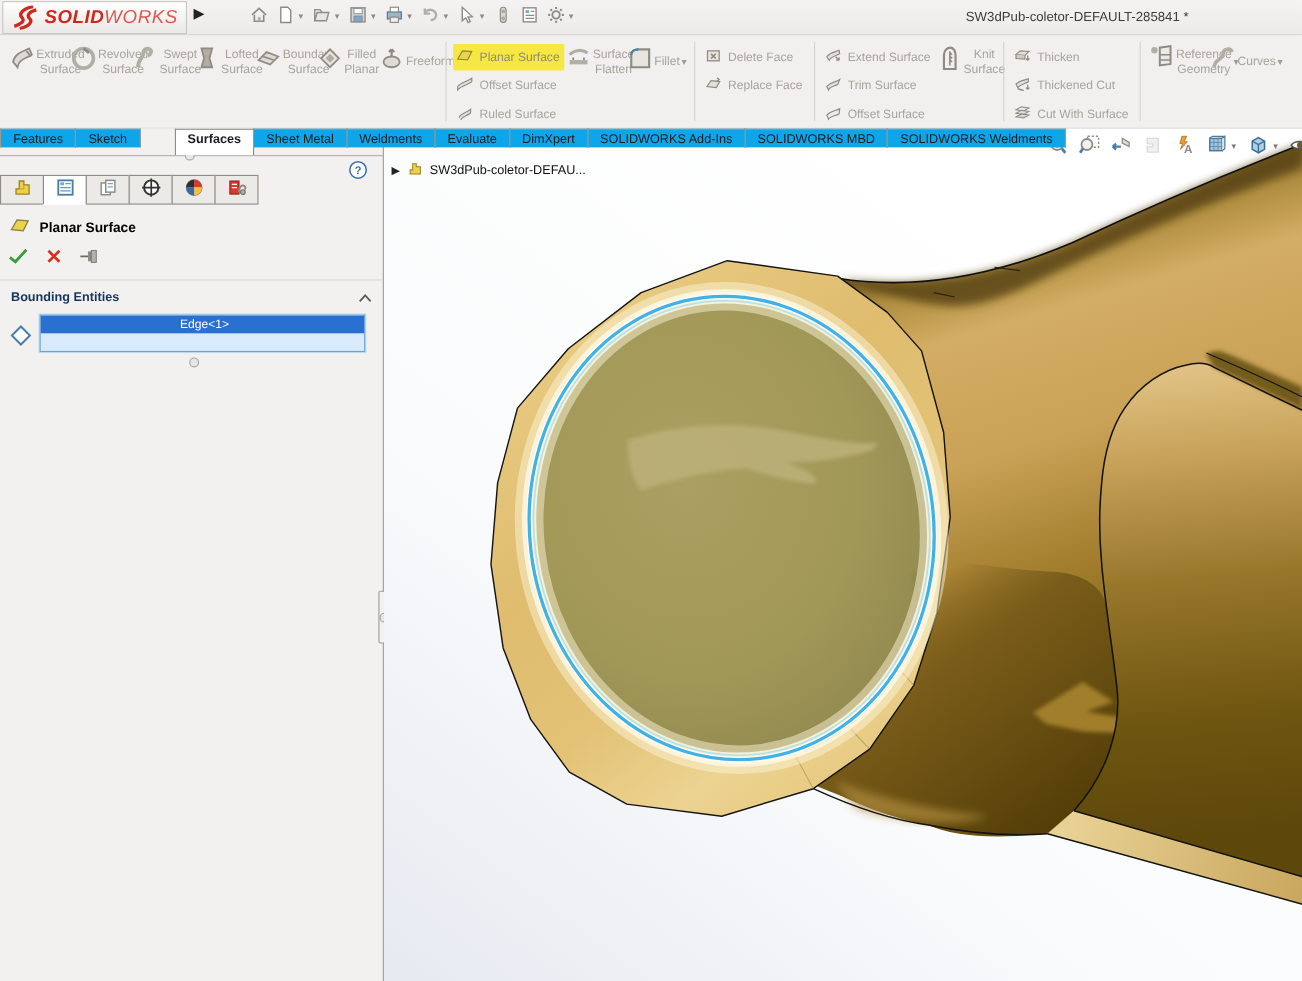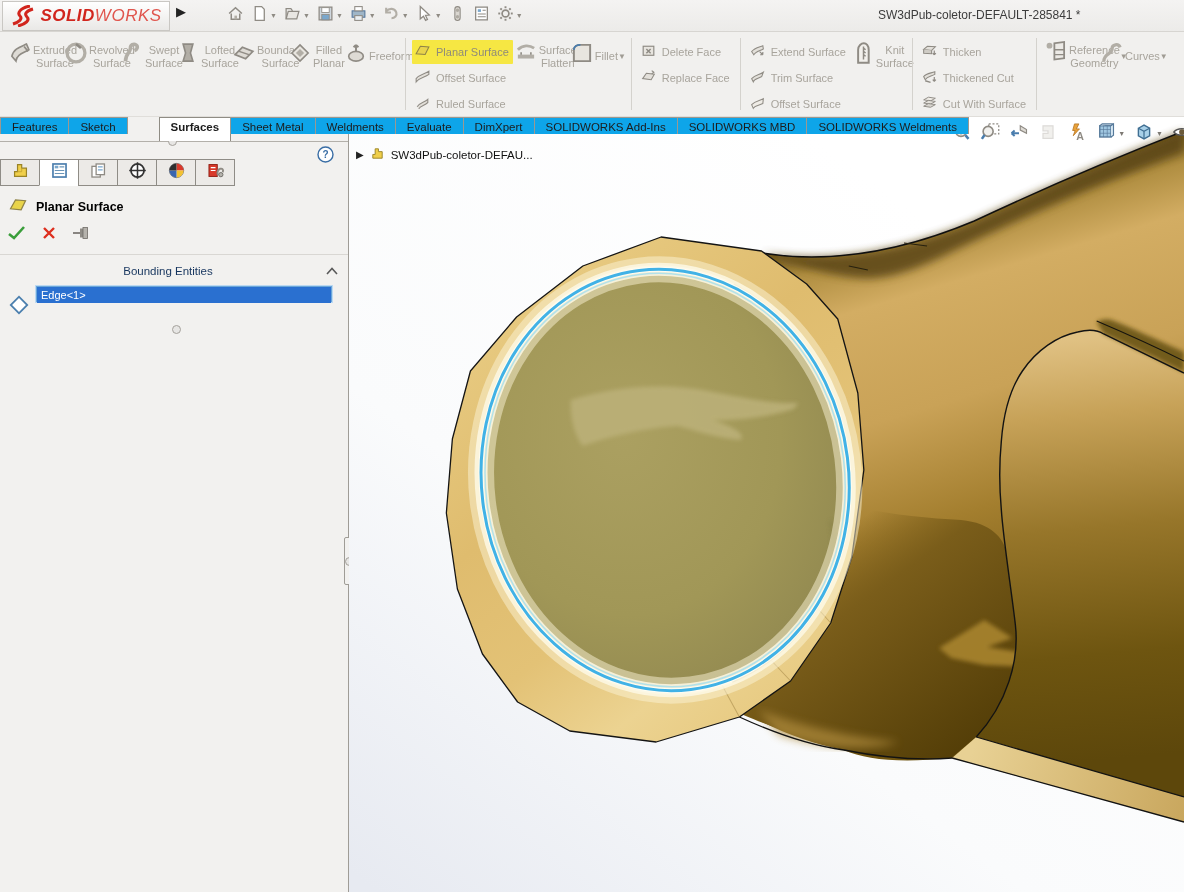--- a/index.html
+++ b/index.html
@@ -58,25 +58,25 @@
   .mgr-tab.active { background:#ffffff; border-bottom-color:#ffffff; }
   .pm-header { position:absolute; left:0; top:50px; width:100%; height:30px;
     display:flex; align-items:center; padding-left:8px; }
   .pm-title { font-size:12.5px; font-weight:bold; color:#000; margin-left:8px; }
   .pm-help { position:absolute; right:14px; top:4px; }
   .pm-actions { position:absolute; left:8px; top:84px; display:flex; gap:16px; align-items:center; }
   .pm-actions > button { background:none; border:none; cursor:pointer; padding:0; }
   .pm-div { position:absolute; left:0; top:112px; width:100%; height:1px; background:#d9d7d3; }
   .sec-hdr { position:absolute; left:0; top:118px; width:100%; height:22px; display:flex;
     align-items:center; padding:0 10px; }
-  .sec-title { font-size:11.5px; font-weight:normal; color:#16355e; flex:1;text-align:center; }
+  .sec-title { font-size:11.5px; font-weight:bold; color:#16355e; flex:1; }
   .sel-row { position:absolute; left:0; top:144px; width:100%; display:flex; align-items:flex-start; }
   .sel-diamond { margin:8px 6px 0 8px; }
-  .sel-list { width:296px; height:16px; background:#d9ebfb; border:1px solid #6aa6d8;
-    box-shadow:0 0 0 1px #bcd9f2; }
+  .sel-list { width:296px; height:34px; background:#d9ebfb; border:1px solid #6aa6d8;
+    box-shadow:0 0 0 1px #bcd9f2;text-align:center; }
   .sel-item { height:16px; background:#2a70d0; color:#fff; font-size:11px; line-height:16px;
     padding-left:4px; cursor:default; }
   .list-grip { position:absolute; left:172px; top:183px; }
   .panel-top-grip { position:absolute; left:168px; top:-5px; }
 
   
   .splitter { position:absolute; left:349px; top:0; width:1px; height:100%; }
   .split-tab { position:absolute; left:-5px; top:420px; width:11px; height:48px; background:#f2f1ef;
     border:1px solid #9f9c96; border-radius:2px; cursor:col-resize;
     display:flex; align-items:center; justify-content:center; }

